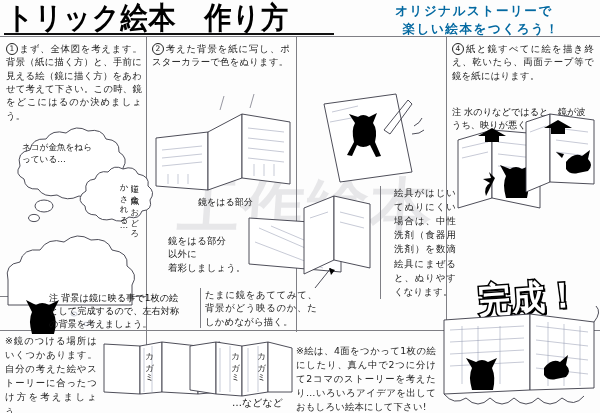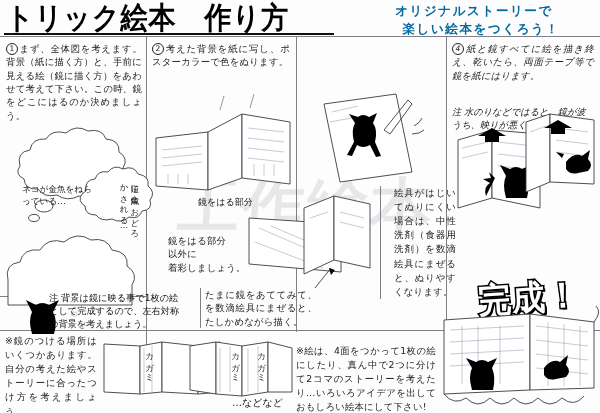--- a/index.html
+++ b/index.html
@@ -121,21 +121,21 @@
     <ellipse class="lnf" cx="98" cy="118" rx="7" ry="5"></ellipse>
     <ellipse class="lnf" cx="88" cy="130" rx="4" ry="3"></ellipse>
 
     <path class="lnf" d="M6 152 q-4-16 12-18 q3-14 20-12 q8-13 24-8 q13-11 27-2 q16-3 21 10 q17 2 15 16 q12 8 5 19 l0 20 l-124 0z"></path>
 
     <path class="cat" d="M30 206 q-4-14 0-22 l-6-12 l10 5 q6-4 13 0 l10-5 l-6 12 q5 9 1 22z"></path>
 
     <ellipse class="lite" cx="72" cy="186" rx="3" ry="2"></ellipse>
     <ellipse class="lite" cx="84" cy="196" rx="2.4" ry="1.7"></ellipse>
   </svg>
-  <div class="bub" style="position:absolute;left:22px;top:142px;width:76px;margin-top:42px;">ネコが金魚をねらっている…</div>
+  <div class="bub" style="position:absolute;left:22px;top:142px;width:76px;">ネコが金魚をねらっている…</div>
   <div class="bub-v" style="position:absolute;left:118px;top:178px;height:66px;">逆に金魚におどろかされる…</div>
 
   <div class="panel note" style="left:5px;top:292px;width:138px;margin-left:44px;">注 背景は鏡に映る事で1枚の絵として完成するので、左右対称の背景を考えましょう。</div>
 
   <div class="panel" style="left:152px;top:42px;width:138px;">
     <div class="ptxt">
       <span class="circ">2</span><span>考えた背景を紙に写し、ポスターカラーで色をぬります。</span>
     </div>
   </div>
 
@@ -158,21 +158,21 @@
 着彩しましょう。</div>
 
   <svg style="position:absolute;left:245px;top:210px;" width="120" height="80">
     <path class="lnf" d="M4 8 L96 14 L96 62 L4 54z"></path>
     <g class="blu">
         <path d="M14 18 L88 50 M26 16 L92 44 M10 32 L78 58"></path>
       </g>
     <path class="ln" d="M70 78 L86 58" marker-end=""></path>
     <path class="cat" d="M84 58 l6 2 l-4 5z"></path>
   </svg>
-  <div class="ptxt" style="position:absolute;left:200px;top:288px;width:112px;border-left:1px solid #7f7f85;padding-left:4px;">たまに鏡をあててみて、を数滴絵具にまぜると、たしかめながら描く。</div>
+  <div class="ptxt" style="position:absolute;left:200px;top:288px;width:112px;border-left:1px solid #7f7f85;padding-left:4px;">たまに鏡をあててみて、背景がどう映るのか、たしかめながら描く。</div>
 
 
   <svg style="position:absolute;left:300px;top:86px;" width="146" height="104">
     <path class="lnf" d="M24 18 L96 8 L112 86 L40 96z"></path>
     <g class="blu">
         <path d="M32 26 L58 20 M30 36 L62 30"></path>
       </g>
     <path class="cat" d="M54 56 q-3-12 1-19 l-6-9 l9 3 q5-4 11 0 l8-4 l-4 10 q5 7 2 19 l6 14 l-5 1 l-6-12 q-7 4-13 0 l-5 11 l-5-1z"></path>
     <path class="ln" d="M84 44 L108 14 L112 18 L90 48z"></path>
     <path class="ln" d="M114 40 q6-3 8-8 M112 48 q8 0 12-4"></path>
@@ -181,21 +181,21 @@
   <svg style="position:absolute;left:300px;top:190px;" width="80" height="104">
     <path class="lnf" d="M4 18 L34 6 L34 70 L4 84z"></path>
     <path class="lnf" d="M34 6 L70 14 L70 78 L34 70z"></path>
     <g class="blu">
         <path d="M40 22 L64 28 M40 32 L64 38 M10 28 L28 22"></path>
       </g>
   </svg>
 
   <div class="ptxt" style="position:absolute;left:380px;top:186px;width:62px;border-left:1px solid #7f7f85;padding-left:13px;line-height:1.5;">絵具がはじいてぬりにくい場合は、中性洗剤（食器用洗剤）を数滴絵具にまぜると、ぬりやすくなります。</div>
 
-  <div class="panel" style="left:452px;top:42px;width:142px;font-style:italic;">
+  <div class="panel" style="left:452px;top:42px;width:142px;">
     <div class="ptxt">
       <span class="circ">4</span><span>紙と鏡すべてに絵を描き終え、乾いたら、両面テープ等で鏡を紙にはります。</span>
     </div>
     <div class="note" style="margin-top:24px;">注 水のりなどではると、鏡が波うち、映りが悪くなります。</div>
   </div>
 
   <svg style="position:absolute;left:448px;top:112px;" width="152" height="112">
 
     <path class="lnf" d="M10 28 L44 18 L44 86 L10 96z"></path>
     <path class="lnf" d="M44 18 L92 22 L92 96 L44 86z"></path>

